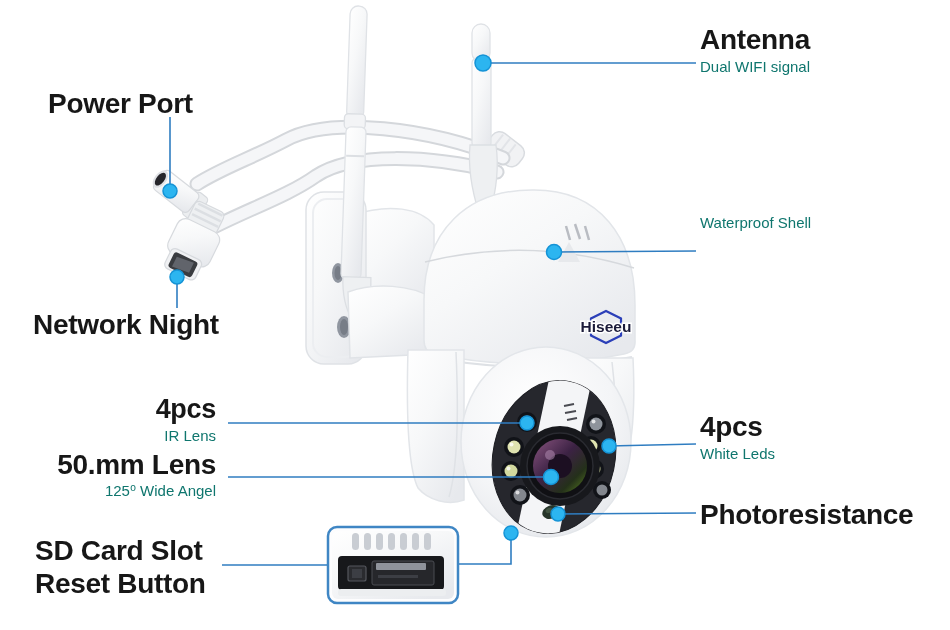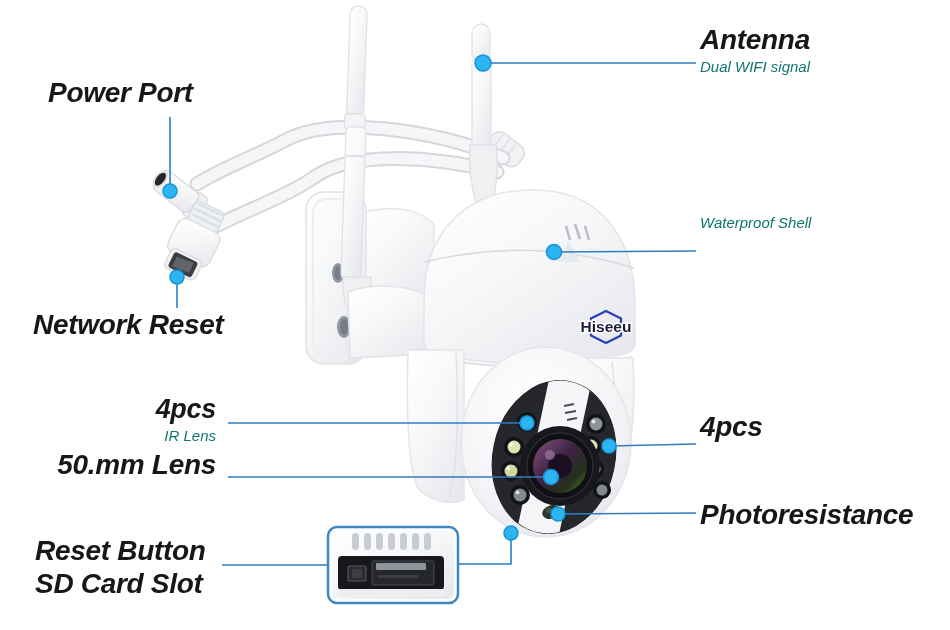--- a/index.html
+++ b/index.html
@@ -8,21 +8,21 @@
     --callout-dot-border:#1593d6;
     --label-text:#171717;
     --inset-border:#3f86c4;
     --logo-text:#1c1c3a;
     --logo-mark:#2b3fb8;
   }
   html,body{margin:0;padding:0;background:#ffffff;}
   body{font-family:"Liberation Sans","DejaVu Sans",sans-serif;}
   .canvas{position:relative;width:950px;height:630px;background:#ffffff;overflow:hidden;}
   .canvas svg{position:absolute;left:0;top:0;}
-  .callout{position:absolute;white-space:nowrap;color:var(--label-text);font-style:italic;}
+  .callout{position:absolute;white-space:nowrap;color:var(--label-text);}
   .c-title{font-size:28px;font-weight:700;line-height:1.17;letter-spacing:-0.3px;color:var(--label-text);}
   .c-title.sm{font-size:27px;}
   .c-sub{font-size:15px;line-height:1.33;color:#0f766e;}
   .right-align{text-align:right;}
   .gap{margin-top:3px;}
   .lead{stroke:var(--leader-line);stroke-width:1.6;fill:none;}
   .cdot{fill:var(--callout-dot);stroke:var(--callout-dot-border);stroke-width:1.5;}
   .inset-frame{stroke:var(--inset-border);}
   .logo-text{fill:var(--logo-text);}
   .logo-mark{stroke:var(--logo-mark);}
@@ -259,44 +259,46 @@
       <polyline class="lead" points="459,564 511,564 511,537"></polyline>
       <circle class="cdot" cx="511" cy="533" r="7"></circle>
     </g>
   </svg>
 
   <div class="callout" style="left:700px;top:24px;">
     <div class="c-title">Antenna</div>
     <div class="c-sub">Dual WIFI signal</div>
   </div>
 
-  <div class="callout" style="left:48px;top:77px;">
+  <div class="callout" style="left:48px;top:88px;">
     <div class="c-title">Power Port</div>
   </div>
 
   <div class="callout" style="left:33px;top:309px;">
-    <div class="c-title">Network Reset</div>
+    <div class="c-title">Network Night</div>
   </div>
 
   <div class="callout" style="left:700px;top:213px;">
     <div class="c-sub">Waterproof Shell</div>
   </div>
 
   <div class="callout right-align" style="left:20px;top:394px;width:196px;">
     <div class="c-title sm">4pcs</div>
     <div class="c-sub">IR Lens</div>
     <div class="c-title gap">50.mm Lens</div>
+    <div class="c-sub">125⁰ Wide Angel</div>
   </div>
 
   <div class="callout" style="left:35px;top:535px;">
+    <div class="c-title">SD Card Slot</div>
     <div class="c-title">Reset Button</div>
-    <div class="c-title">SD Card Slot</div>
   </div>
 
   <div class="callout" style="left:700px;top:411px;">
     <div class="c-title">4pcs</div>
+    <div class="c-sub">White Leds</div>
   </div>
 
   <div class="callout" style="left:700px;top:489px;margin-top:10px;">
     <div class="c-title">Photoresistance</div>
   </div>
 
 </div>
 
 </body></html>

